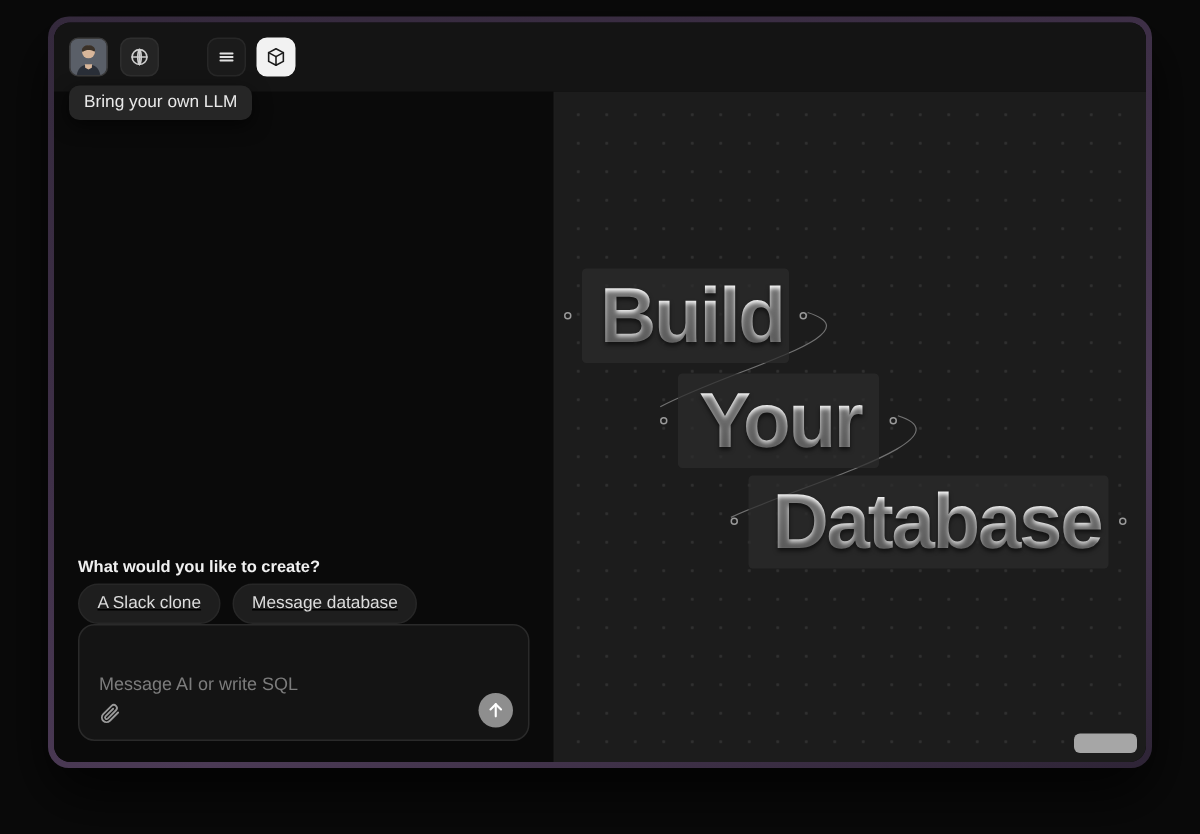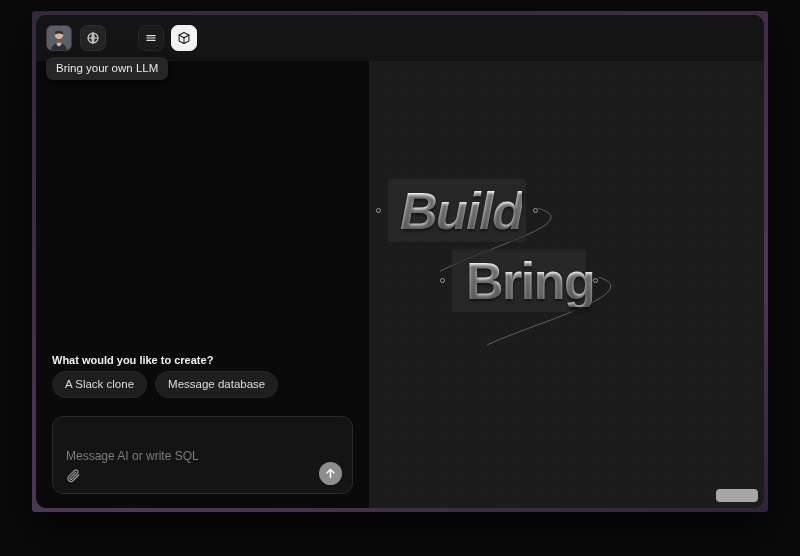--- a/index.html
+++ b/index.html
@@ -7,21 +7,21 @@
     width:800px; height:556px;
     background:#0a0a0a;
     font-family:"Liberation Sans", sans-serif;
     overflow:hidden;
   }
 
   
   #app-window {
     position:absolute; left:32px; top:11px;
     width:736px; height:501px;
-    border-radius:3px;
+    border-radius:14px;
     padding:4px;
     background:linear-gradient(160deg,#34293c 0%,#3f3048 40%,#4b3a55 70%,#2e2436 100%);
     box-shadow:0 18px 40px rgba(0,0,0,.75);
   }
   #window-inner {
     position:relative; width:100%; height:100%;
     border-radius:11px; overflow:hidden;
     background:#0b0b0b;
   }
 
@@ -80,21 +80,21 @@
     padding:0 16px 14px;
   }
   #prompt-heading {
     font-size:11px; font-weight:bold; color:#f0f0f0;
     margin-bottom:5px;
   }
   #prompt-subtext {
     font-size:12px; color:#8d8d8d; line-height:1.42;
     margin-bottom:14px; max-width:285px;
   }
-  #suggestion-chips { display:flex; gap:8px; margin-bottom:18px; flex-wrap:wrap; }
+  #suggestion-chips { display:flex; gap:8px; flex-wrap:wrap;text-decoration:underline; }
   .chip {
     background:#1e1e1e; border:1px solid #272727;
     border-radius:999px; padding:6px 12px 7px;
     font-size:11.5px; color:#dcdcdc; cursor:pointer;
     white-space:nowrap;
   }
   #composer {
     background:#141414; border:1px solid #2a2a2a;
     border-radius:11px; height:78px;
     position:relative; padding:12px 13px;
@@ -148,21 +148,20 @@
     border-radius:50%; background:#1c1c1c;
     border:1px solid #9a9a9a; top:50%;
     margin-top:-3px;
   }
   .port.left  { left:-12px; }
   .port.right { right:-12px; }
 
   #node-build {
     left:18px; top:118px; width:138px; height:63px;
     padding-left:12px;
-    font-style:italic;
   }
   #node-your {
     left:82px; top:188px; width:134px; height:63px;
     padding-left:14px;
   }
   #node-database {
     left:129px; top:256px; width:240px; height:62px;
     padding-left:16px;
   }
   #canvas-scroll-indicator {
@@ -257,23 +256,28 @@
         </svg>
 
         <div class="node-card" id="node-build">
           <span class="port left"></span>
           <span class="node-label">Build</span>
           <span class="port right"></span>
         </div>
 
         <div class="node-card" id="node-your">
           <span class="port left"></span>
-          <span class="node-label">Bring</span>
+          <span class="node-label">Your</span>
           <span class="port right"></span>
         </div>
 
+        <div class="node-card" id="node-database">
+          <span class="port left"></span>
+          <span class="node-label">Database</span>
+          <span class="port right"></span>
+        </div>
 
         <div id="canvas-scroll-indicator"></div>
       </div>
 
     </div>
   </div>
 </div>
 
 </body></html>

